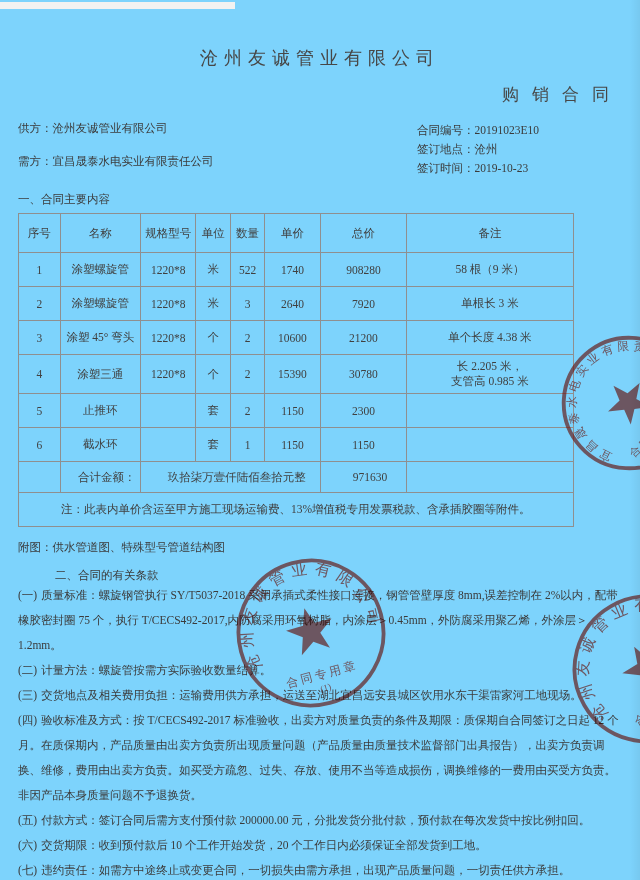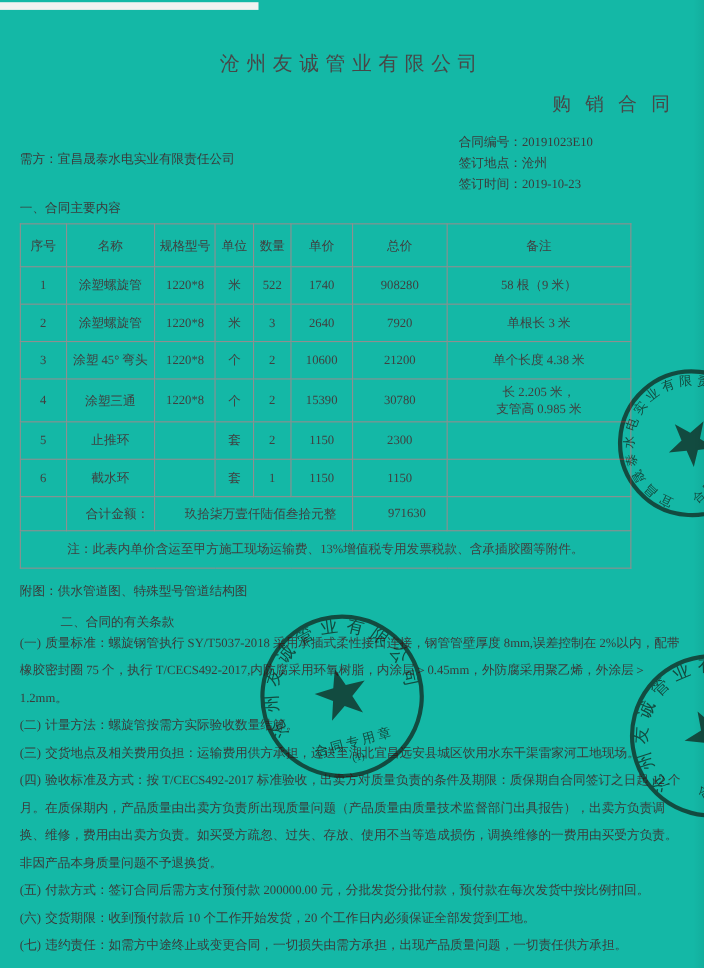--- a/index.html
+++ b/index.html
@@ -1,20 +1,20 @@
 <!DOCTYPE html>
 <html><head>
 <meta charset="utf-8">
 <style>
   html,body{margin:0;padding:0;background:#e8e8e8;}
   .page{
     position:relative;
     width:640px;height:880px;
     margin:0 auto;
-    background:#14b8a6;
+    background:#7dd3fc;
     overflow:hidden;
     font-family:"Liberation Serif","DejaVu Serif",serif;
     color:#3b3b3b;
   }
   .edge-shade-right{position:absolute;top:0;right:0;width:10px;height:100%;
     background:linear-gradient(to left,rgba(0,0,0,0.05),rgba(0,0,0,0));}
   .scan-strip{position:absolute;top:2px;left:0;width:235px;height:7px;background:#f2f2f1;}
   .content{position:relative;padding:0 18px;z-index:1;}
   .company-title{
     margin:46px 0 0 0;text-align:center;font-size:18px;font-weight:500;
@@ -22,21 +22,21 @@
   }
   .doc-title{
     margin:13px 0 0 0;text-align:right;font-size:17px;font-weight:500;
     letter-spacing:13px;color:#474747;
   }
   .info-row{display:flex;margin-top:15px;font-size:11.5px;}
   .parties{flex:1;}
   .party-line{height:17px;}
   .party-gap{height:16px;}
   .meta{width:205px;line-height:19px;}
-  .sec-heading{font-size:11.5px;margin-top:4px;}
+  .sec-heading{font-size:11.5px;margin-top:14px;}
   table.items{
     border-collapse:collapse;margin-top:6px;width:92%;
     font-size:11.5px;color:#404040;
   }
   table.items th,table.items td{
     border:1px solid #8f8f8f;text-align:center;vertical-align:middle;
     padding:2px 3px;font-weight:normal;
   }
   table.items th{height:34px;}
   table.items td{height:29px;}
@@ -62,20 +62,21 @@
 <div class="page">
   <div class="scan-strip"></div>
   <div class="edge-shade-right"></div>
 
   <div class="content">
     <h1 class="company-title">沧州友诚管业有限公司</h1>
     <h2 class="doc-title">购销合同</h2>
 
     <div class="info-row">
       <div class="parties">
+        <div class="party-line"><span>供方：</span><span>沧州友诚管业有限公司</span></div>
         <div class="party-gap"></div>
         <div class="party-line"><span>需方：</span><span>宜昌晟泰水电实业有限责任公司</span></div>
       </div>
       <div class="meta">
         <div><span>合同编号：</span><span>20191023E10</span></div>
         <div><span>签订地点：</span><span>沧州</span></div>
         <div><span>签订时间：</span><span>2019-10-23</span></div>
       </div>
     </div>
 

